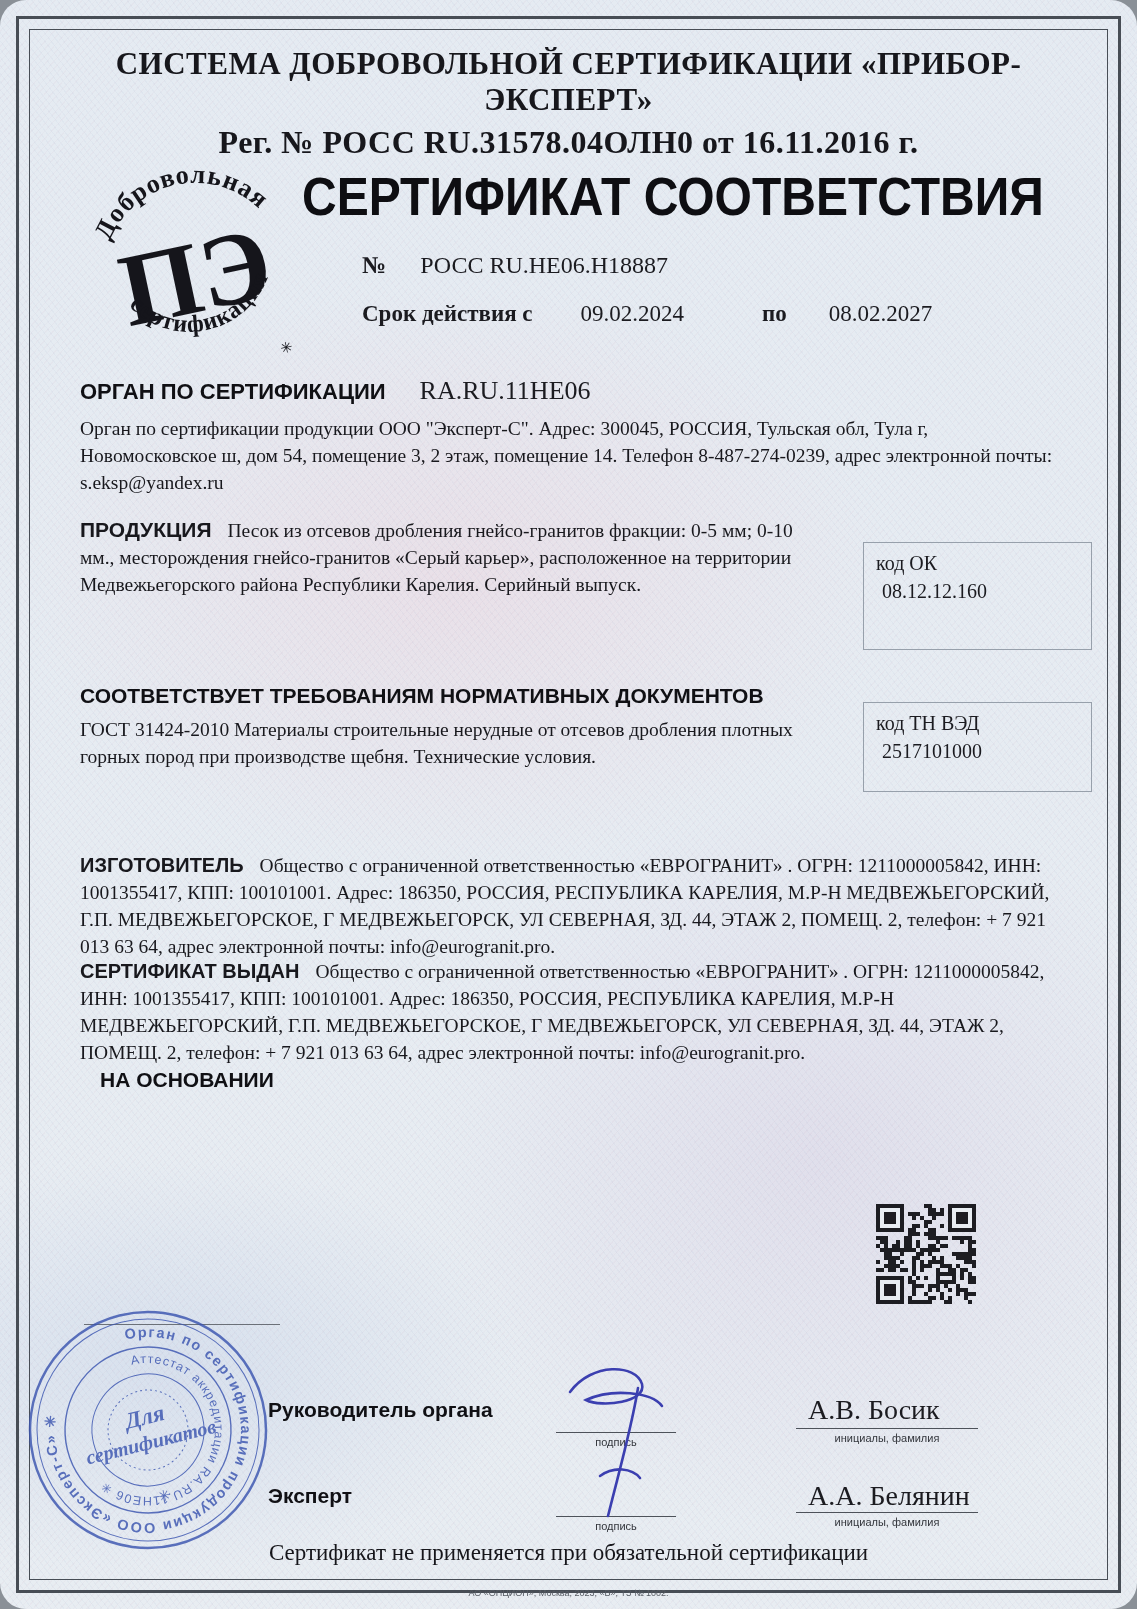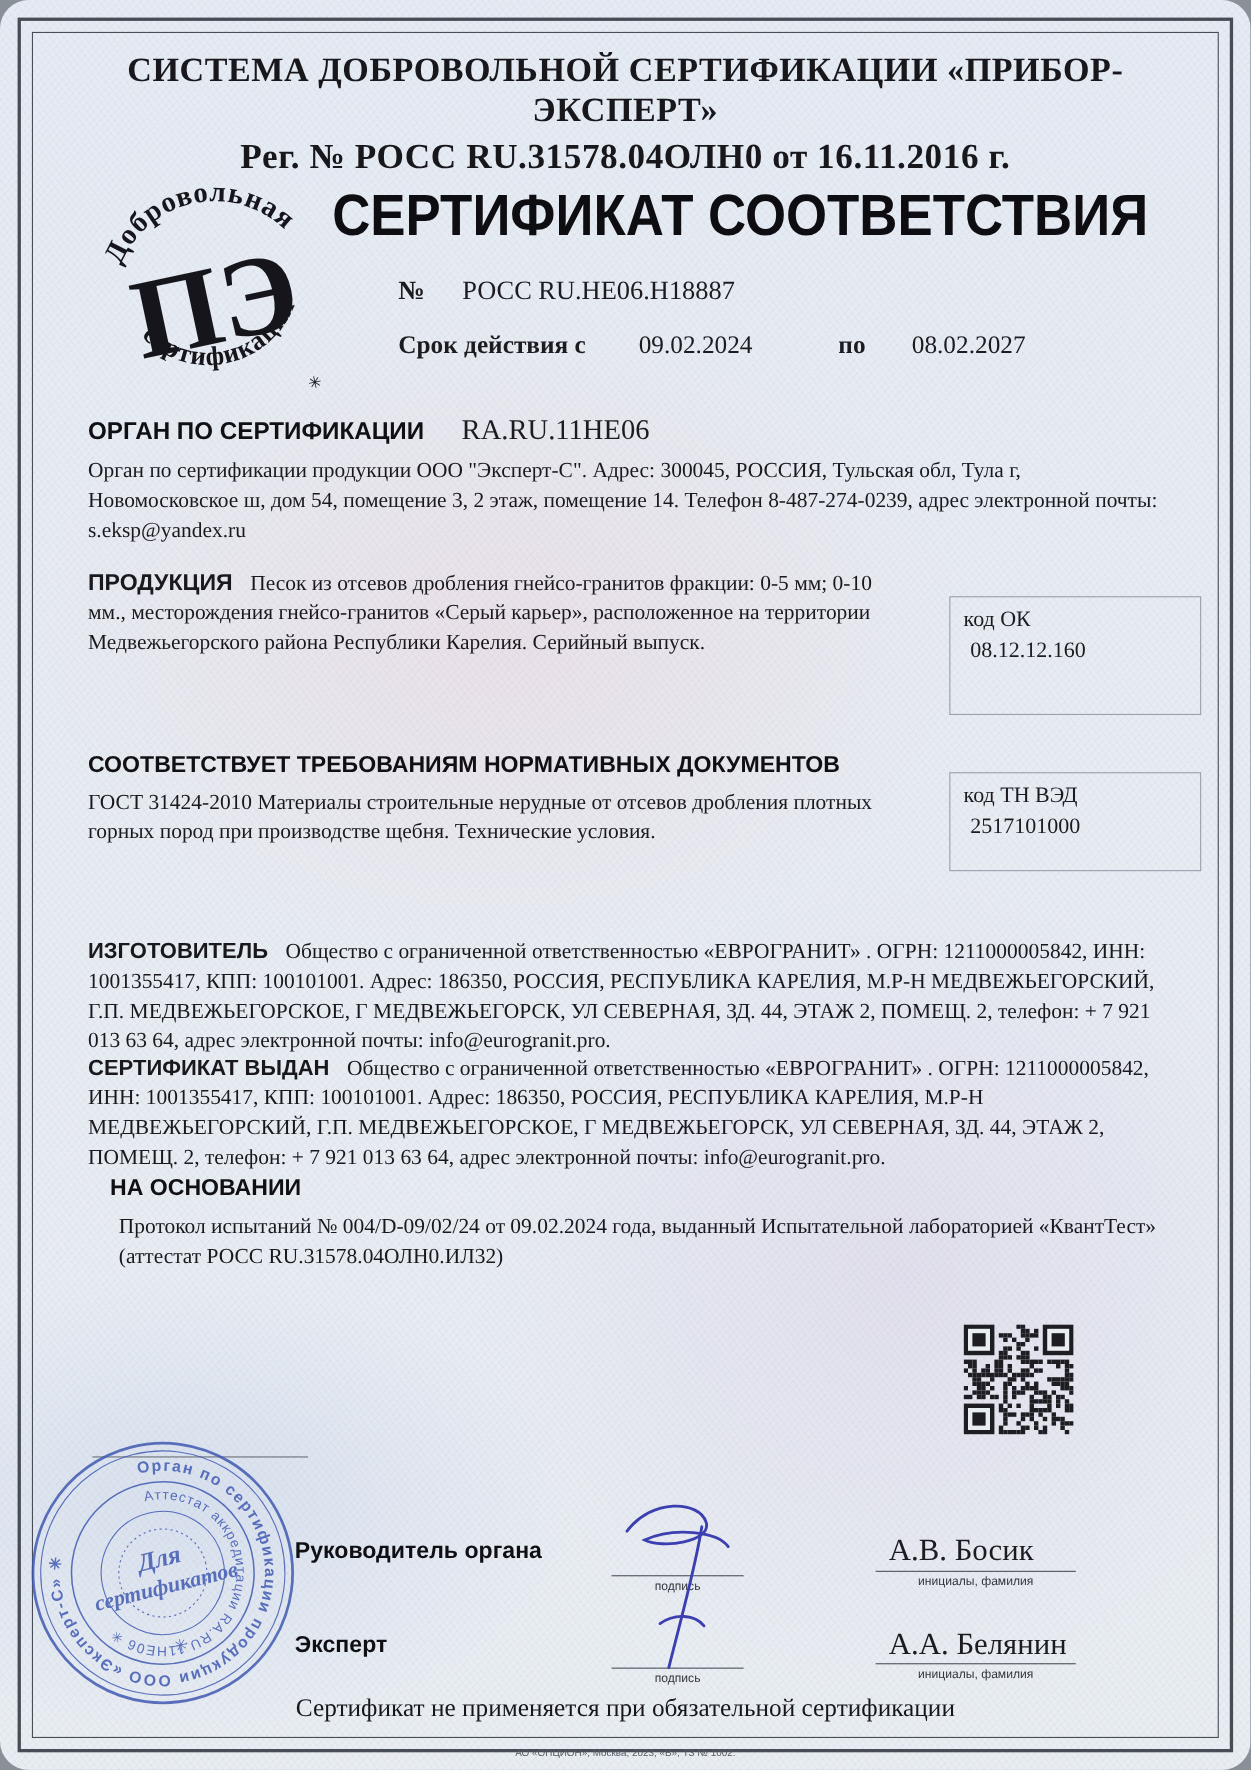--- a/index.html
+++ b/index.html
@@ -165,21 +165,20 @@
   <section class="abs sec-manufacturer">
     <p class="body-p"><span class="inline-h">ИЗГОТОВИТЕЛЬ</span><span>Общество с ограниченной ответственностью «ЕВРОГРАНИТ» . ОГРН: 1211000005842, ИНН: 1001355417, КПП: 100101001. Адрес: 186350, РОССИЯ, РЕСПУБЛИКА КАРЕЛИЯ, М.Р-Н МЕДВЕЖЬЕГОРСКИЙ, Г.П. МЕДВЕЖЬЕГОРСКОЕ, Г МЕДВЕЖЬЕГОРСК, УЛ СЕВЕРНАЯ, ЗД. 44, ЭТАЖ 2, ПОМЕЩ. 2, телефон: + 7 921 013 63 64, адрес электронной почты: info@eurogranit.pro.</span></p>
   </section>
 
   <section class="abs sec-issued">
     <p class="body-p"><span class="inline-h">СЕРТИФИКАТ ВЫДАН</span><span>Общество с ограниченной ответственностью «ЕВРОГРАНИТ» . ОГРН: 1211000005842, ИНН: 1001355417, КПП: 100101001. Адрес: 186350, РОССИЯ, РЕСПУБЛИКА КАРЕЛИЯ, М.Р-Н МЕДВЕЖЬЕГОРСКИЙ, Г.П. МЕДВЕЖЬЕГОРСКОЕ, Г МЕДВЕЖЬЕГОРСК, УЛ СЕВЕРНАЯ, ЗД. 44, ЭТАЖ 2, ПОМЕЩ. 2, телефон: + 7 921 013 63 64, адрес электронной почты: info@eurogranit.pro.</span></p>
   </section>
 
   <section class="abs sec-basis">
     <div class="sec-h">НА ОСНОВАНИИ</div>
-    <p class="body-p">Протокол испытаний № 004/D-09/02/24 от 09.02.2024 года, выданный Испытательной лабораторией «КвантТест» (аттестат РОСС RU.31578.04ОЛН0.ИЛ32)</p>
   </section>
 
   <div class="abs qr">
     <svg viewBox="0 0 100 100" aria-hidden="true">
         <rect x="48" y="0" width="4" height="4"></rect>
         <rect x="52" y="0" width="4" height="4"></rect>
         <rect x="52" y="4" width="4" height="4"></rect>
         <rect x="56" y="4" width="4" height="4"></rect>
         <rect x="64" y="4" width="4" height="4"></rect>
         <rect x="32" y="8" width="4" height="4"></rect>

